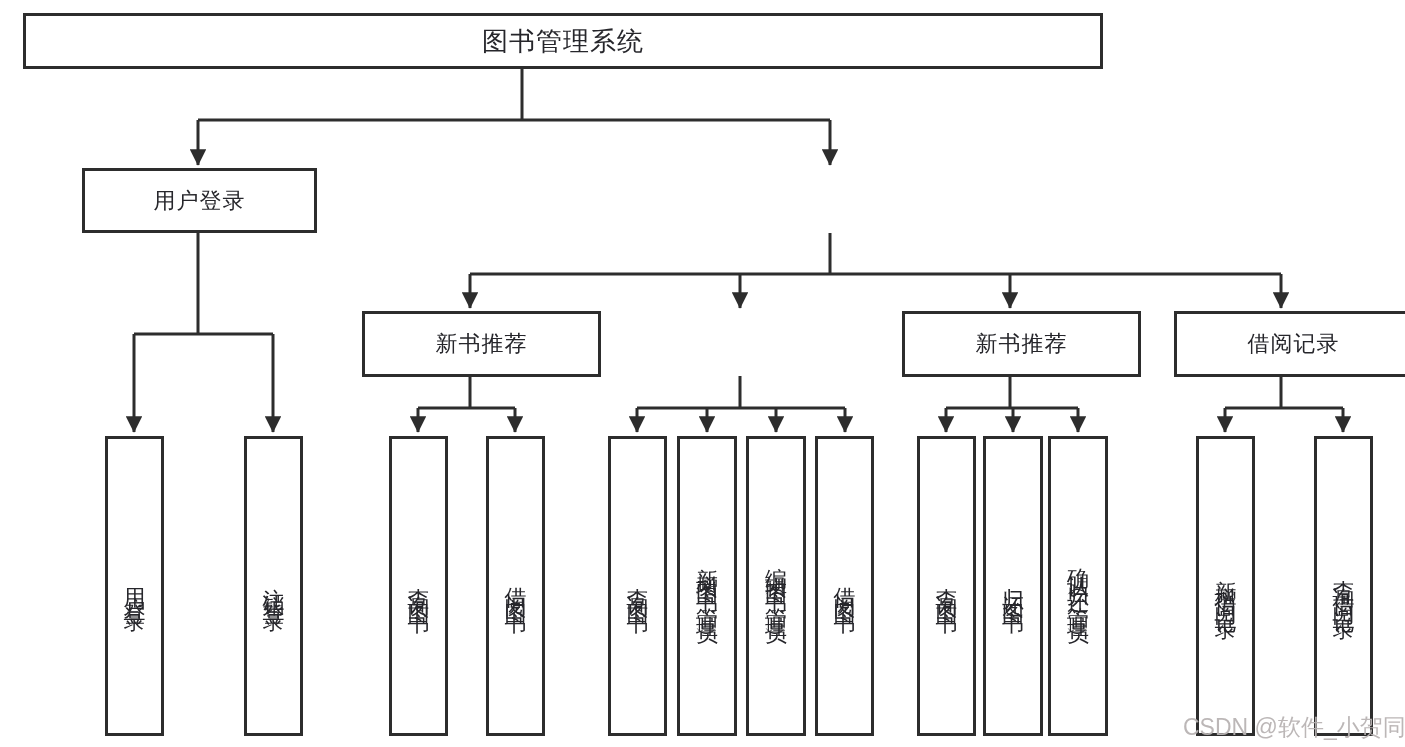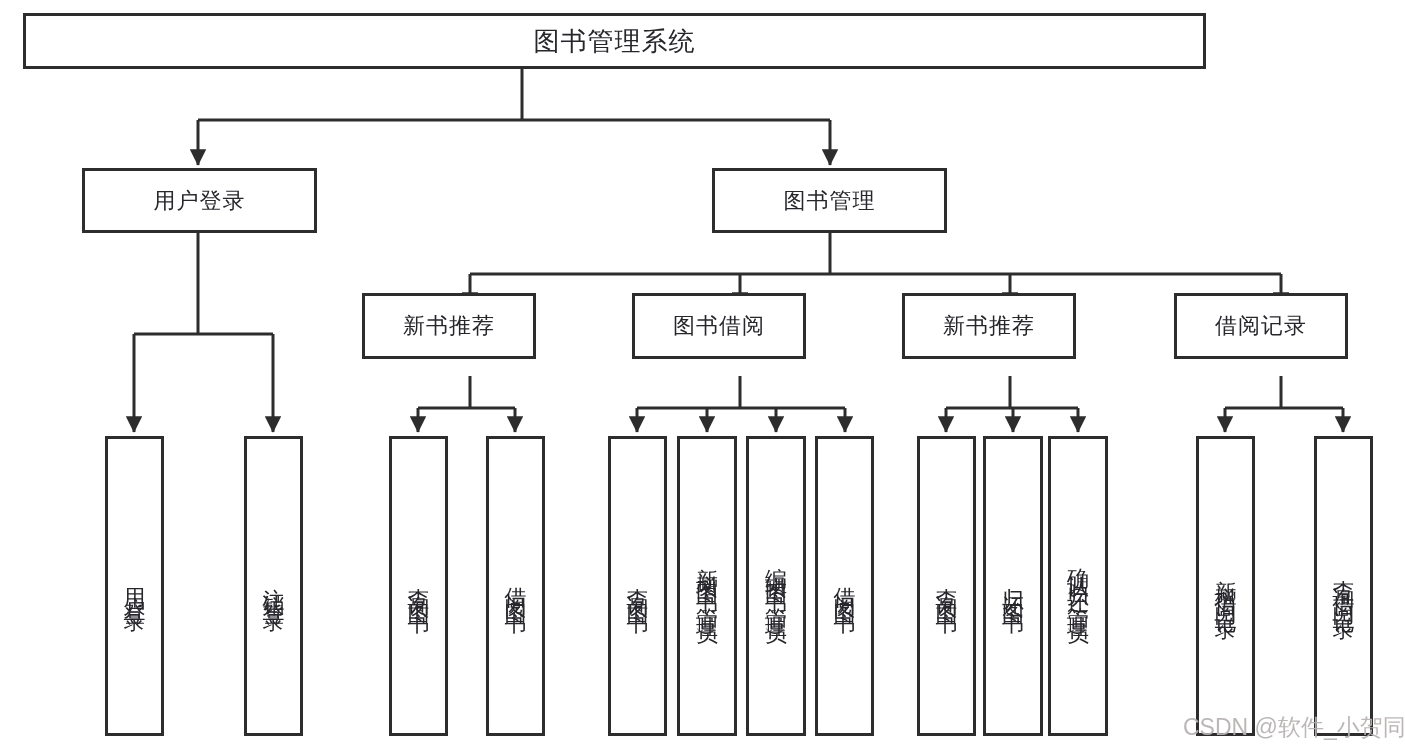--- a/index.html
+++ b/index.html
@@ -11,23 +11,23 @@
   svg.connectors{position:absolute;left:0;top:0;}
   svg.connectors path.ln, svg.connectors line{
     stroke:#2d2d2d;stroke-width:3;fill:none;
   }
   .box{
     position:absolute;background:#ffffff;border:3px solid #2d2d2d;
     box-sizing:border-box;display:flex;align-items:center;justify-content:center;
     color:#26262b;
   }
   .hbox{font-size:22px;letter-spacing:1px;}
-  .root{left:23px;top:13px;width:1183px;height:56px;font-size:26px;}
+  .root{left:23px;top:13px;width:1080px;height:56px;font-size:26px;}
   .l2{top:168px;width:235px;height:65px;}
-  .l3{top:293px;width:174px;height:66px;justify-content:center;}
+  .l3{top:311px;width:239px;height:66px;justify-content:center;}
   .leaf{top:436px;width:59px;height:300px;}
   .vtext{
     writing-mode:vertical-rl;text-orientation:mixed;
     font-size:22px;letter-spacing:8px;line-height:1;white-space:nowrap;
   }
   .watermark{
     position:absolute;left:1183px;top:712px;width:222px;
     font-size:23px;color:#b9b4b4;white-space:nowrap;text-align:right;
     z-index:5;opacity:0.95;
   }
@@ -73,29 +73,23 @@
     </g>
   </svg>
 
   <div class="box hbox root">
     <span>图书管理系统</span>
   </div>
 
   <div class="box hbox l2" style="left:82px">
     <span>用户登录</span>
   </div>
-  <div class="box hbox l2" style="left:712px">
-    <span>图书管理</span>
-  </div>
 
   <div class="box hbox l3" style="left:362px">
     <span>新书推荐</span>
-  </div>
-  <div class="box hbox l3" style="left:632px">
-    <span>图书借阅</span>
   </div>
   <div class="box hbox l3" style="left:902px">
     <span>新书推荐</span>
   </div>
   <div class="box hbox l3" style="left:1174px">
     <span>借阅记录</span>
   </div>
 
   <div class="box leaf" style="left:105px">
     <span class="vtext">用户登录</span>

